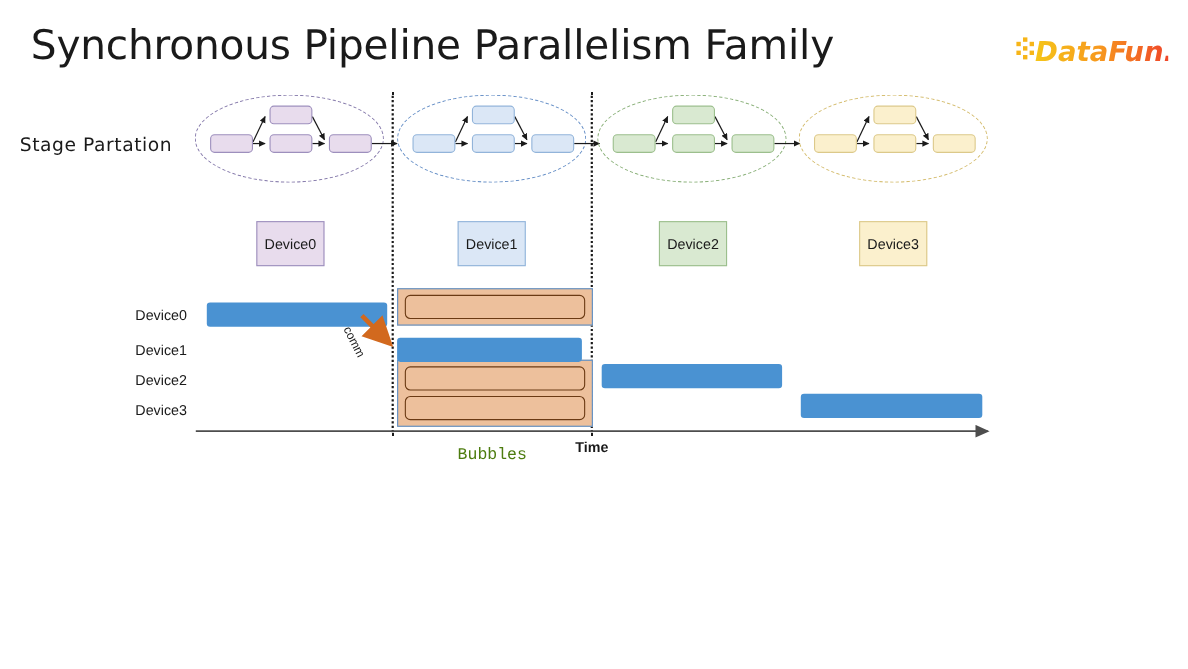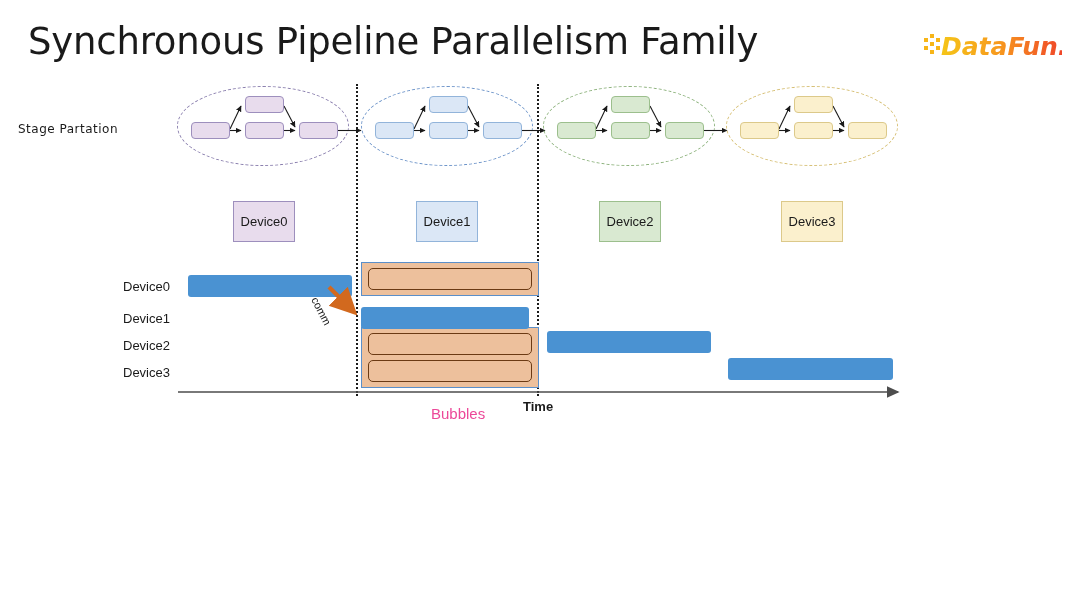--- a/index.html
+++ b/index.html
@@ -38,21 +38,21 @@
     height: 32px;
     display: flex;
     align-items: center;
   }
 
   
   #stage-partition-label {
     left: 18px;
     top: 122px;
     font-family: "DejaVu Sans", sans-serif;
-    font-size: 12px;
+    font-size: 17px;
     color: #1a1a1a;
     letter-spacing: 0.5px;
     white-space: nowrap;
   }
 
   
   .stage-group { top: 86px; height: 80px; }
   .stage-ellipse {
     position: absolute;
     left: 0; top: 0;
@@ -131,25 +131,25 @@
     font-family: "Liberation Sans", sans-serif;
     font-size: 11px;
     color: #1a1a1a;
     transform: rotate(63deg);
     transform-origin: left top;
     white-space: nowrap;
   }
 
   
   #bubbles-caption {
-    left: 431px;
+    left: 416px;
     top: 405px;
-    font-family: Liberation Sans, sans-serif;
+    font-family: Liberation Mono, monospace;
     font-size: 15px;
-    color: #ec4899;
+    color: #4d7c0f;
     white-space: nowrap;
   }
   #time-caption {
     left: 523px;
     top: 399px;
     font-family: "Liberation Sans", sans-serif;
     font-size: 13px;
     font-weight: 600;
     color: #1a1a1a;
     white-space: nowrap;

